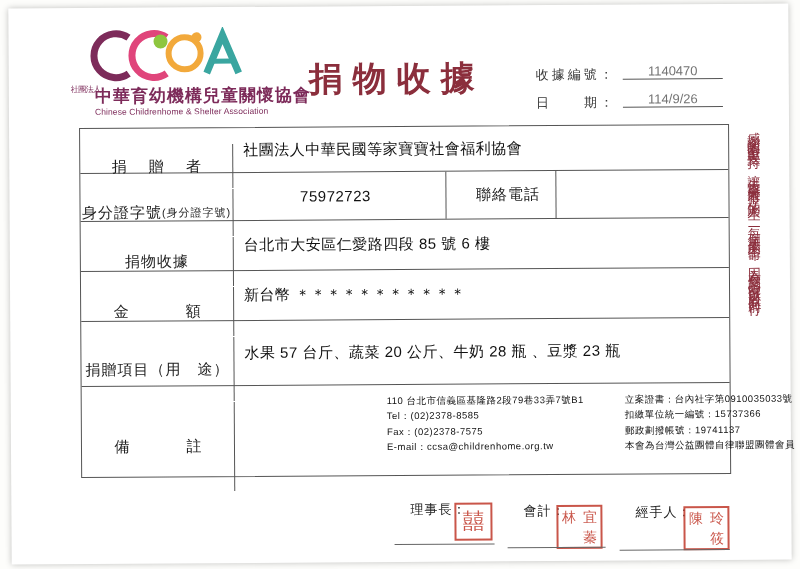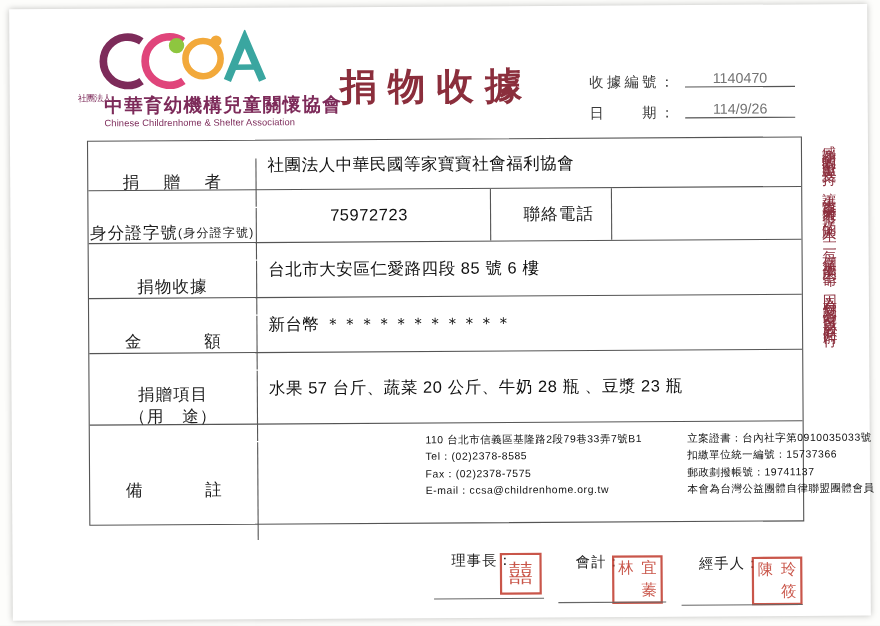--- a/index.html
+++ b/index.html
@@ -170,21 +170,21 @@
         <div class="lbl">捐物收據</div>
         <div class="val">台北市大安區仁愛路四段 85 號 6 樓</div>
       </div>
 
       <div class="row" style="top:143px;height:50px;">
         <div class="lbl spaced">金　　額</div>
         <div class="val">新台幣 ＊＊＊＊＊＊＊＊＊＊＊</div>
       </div>
 
       <div class="row" style="top:193px;height:65px;">
-        <div class="lbl" style="flex-direction:column;">
+        <div class="lbl" style="flex-direction:row;">
           <span>捐贈項目</span>
           <span>（用　途）</span>
         </div>
         <div class="val">水果 57 台斤、蔬菜 20 公斤、牛奶 28 瓶 、豆漿 23 瓶</div>
       </div>
 
       <div class="row" style="top:258px;height:89px;border-bottom:none;">
         <div class="lbl spaced">備　　註</div>
         <div class="val" style="display:block;padding:0;position:relative;">
           <div class="remarks-left">

